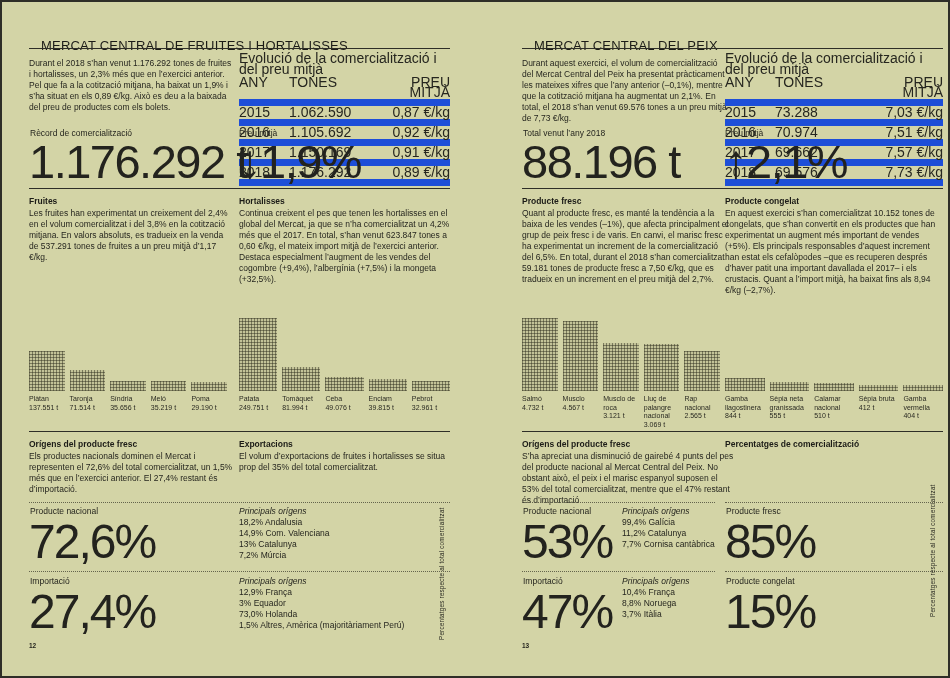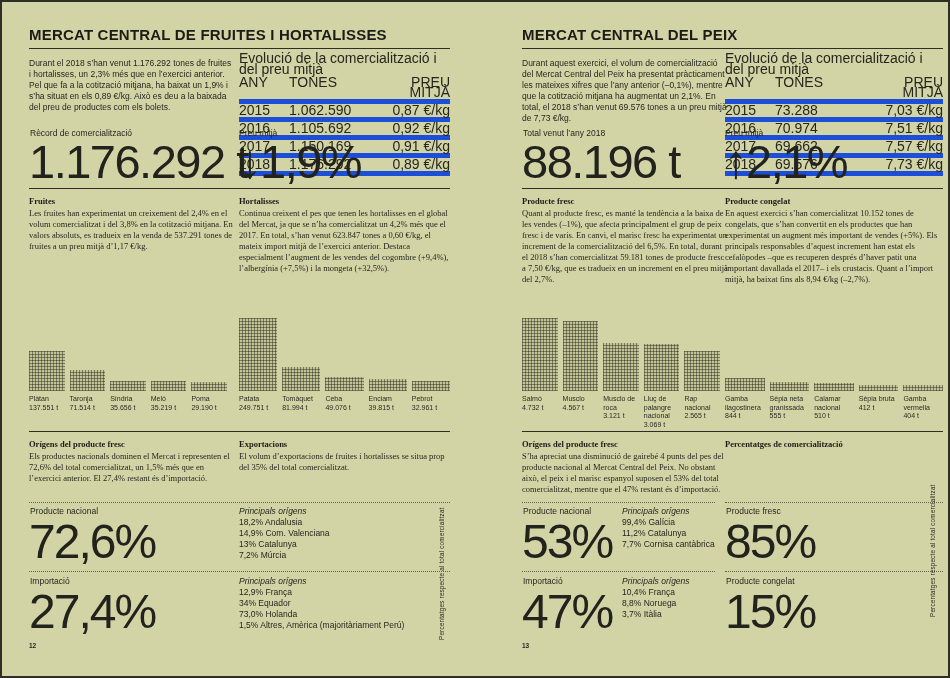--- a/index.html
+++ b/index.html
@@ -1,29 +1,29 @@
 <!DOCTYPE html>
 <html><head>
 <meta charset="utf-8">
 <style>
   html,body{margin:0;padding:0;background:#ffffff;}
   body{font-family:"Liberation Sans","DejaVu Sans",sans-serif;}
   .spread{position:relative;width:950px;height:678px;box-sizing:border-box;
           border:2px solid #2e2e27;background:#d3d4a6;overflow:hidden;color:#23231e;}
   .page{position:absolute;top:0;width:475px;height:674px;}
-  .ptitle{position:absolute;margin:0;font-size:15px;font-weight:bold;letter-spacing:.2px;color:#1c1c17;}
+  .ptitle{position:absolute;margin:12px;font-size:13px;font-weight:normal;letter-spacing:.2px;color:#1c1c17;}
   .rule{position:absolute;height:0;border-top:1.2px solid #2e2e27;}
   .dotted{position:absolute;height:0;border-top:1px dotted #64644d;}
   .body,.sec p{font-size:8.5px;line-height:11px;margin:0;color:#26261f;}
   .body{position:absolute;}
-  .sec{position:absolute;font-family:Liberation Serif, serif;}
+  .sec{position:absolute;}
   .sec h2{margin:0 0 2px 0;font-size:8.5px;font-weight:bold;color:#1c1c17;}
   .mtable{position:absolute;font-size:14px;color:#26261f;}
   .t-title{margin-bottom:1px;line-height:11px;}
-  .t-row{display:grid;grid-template-columns:50px 1fr 72px;border-bottom:5px solid #1d4ed8;
+  .t-row{display:grid;grid-template-columns:50px 1fr 72px;border-bottom:7px solid #1d4ed8;
          padding:1px 0 2px 0;line-height:10px;}
   .t-row span:last-child{text-align:right;}
   .t-head{font-weight:normal;}
   .stat{position:absolute;}
   .slabel{font-size:8.5px;margin:0 0 4px 1px;color:#26261f;}
   .bignum{font-size:47px;line-height:40px;font-weight:300;letter-spacing:-1.5px;color:#23231e;white-space:nowrap;}
   .bigpct{font-size:48px;line-height:44px;font-weight:300;letter-spacing:-2px;color:#23231e;white-space:nowrap;}
   .chart{position:absolute;}
   .bars{display:flex;align-items:flex-end;gap:5px;height:73px;}
   .bar{flex:1;background-image:
@@ -191,21 +191,21 @@
 
     <div class="dotted" style="left:27px;top:569px;width:421px"></div>
     <div class="stat" style="left:27px;top:574px">
       <div class="slabel">Importació</div>
       <div class="bigpct">27,4%</div>
     </div>
     <div class="plist" style="left:237px;top:574px;width:208px">
       <div class="pl-title">Principals orígens</div>
       <div>
           <div class="li">12,9% França</div>
-          <div class="li">34% Equador</div>
+          <div class="li">3% Equador</div>
           <div class="li">73,0% Holanda</div>
           <div class="li">1,5% Altres, Amèrica (majoritàriament Perú)</div>
         </div>
     </div>
 
     <div class="vcap" style="left:436px;top:462px;height:176px">Percentatges respecte al total comercialitzat</div>
     <div class="pnum" style="left:27px;top:640px">12</div>
   </section>
 
   <section class="page" style="left:475px">

